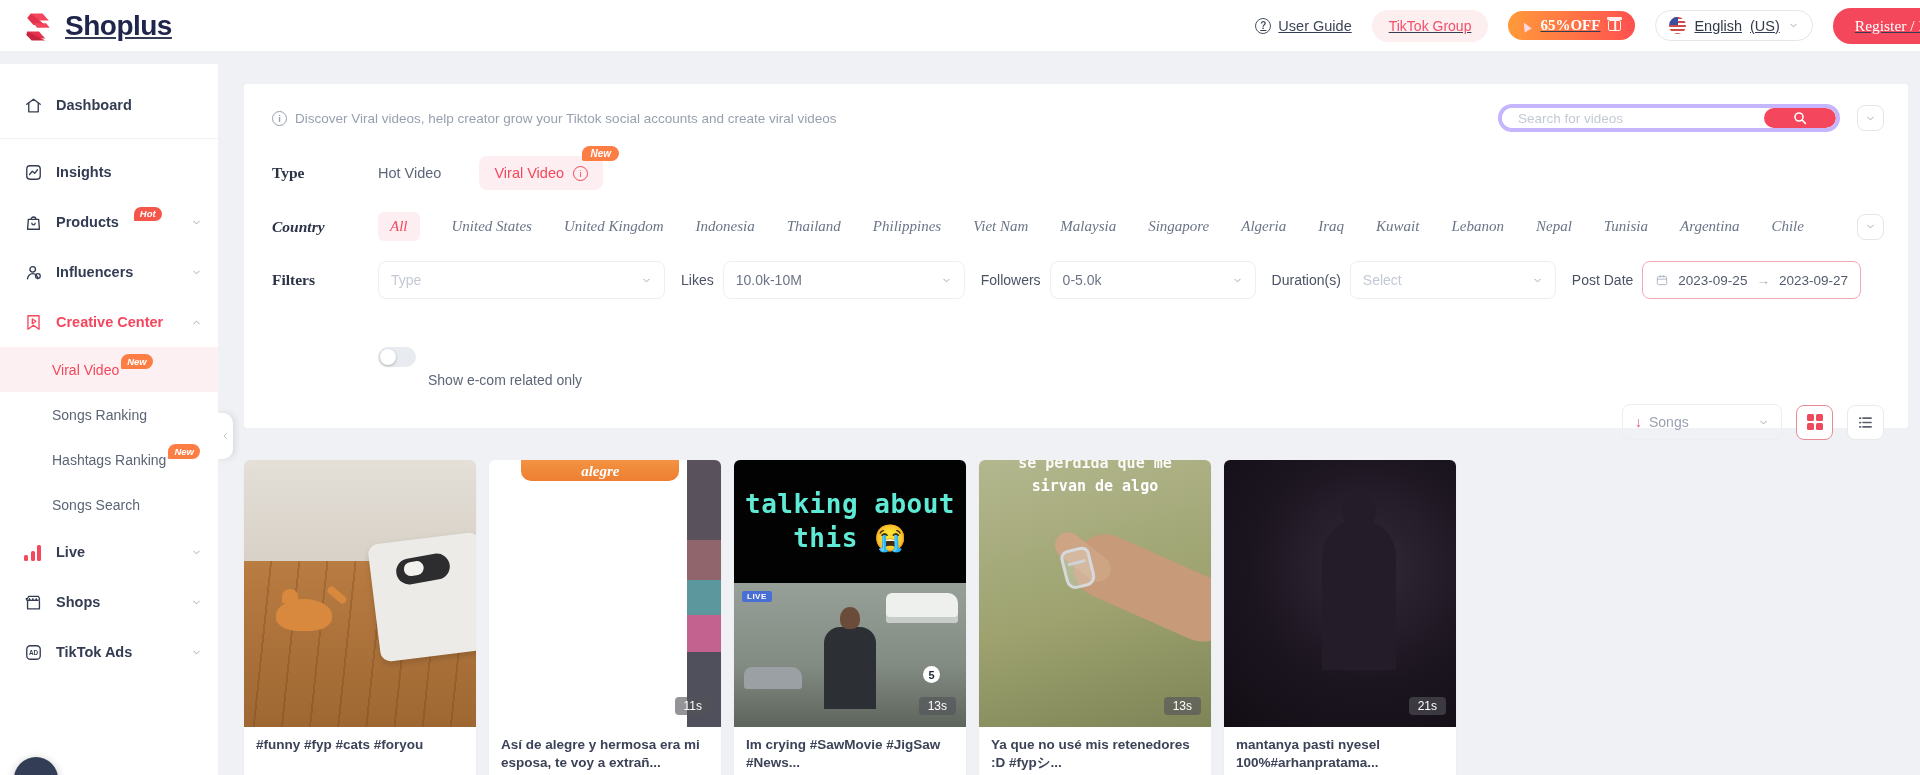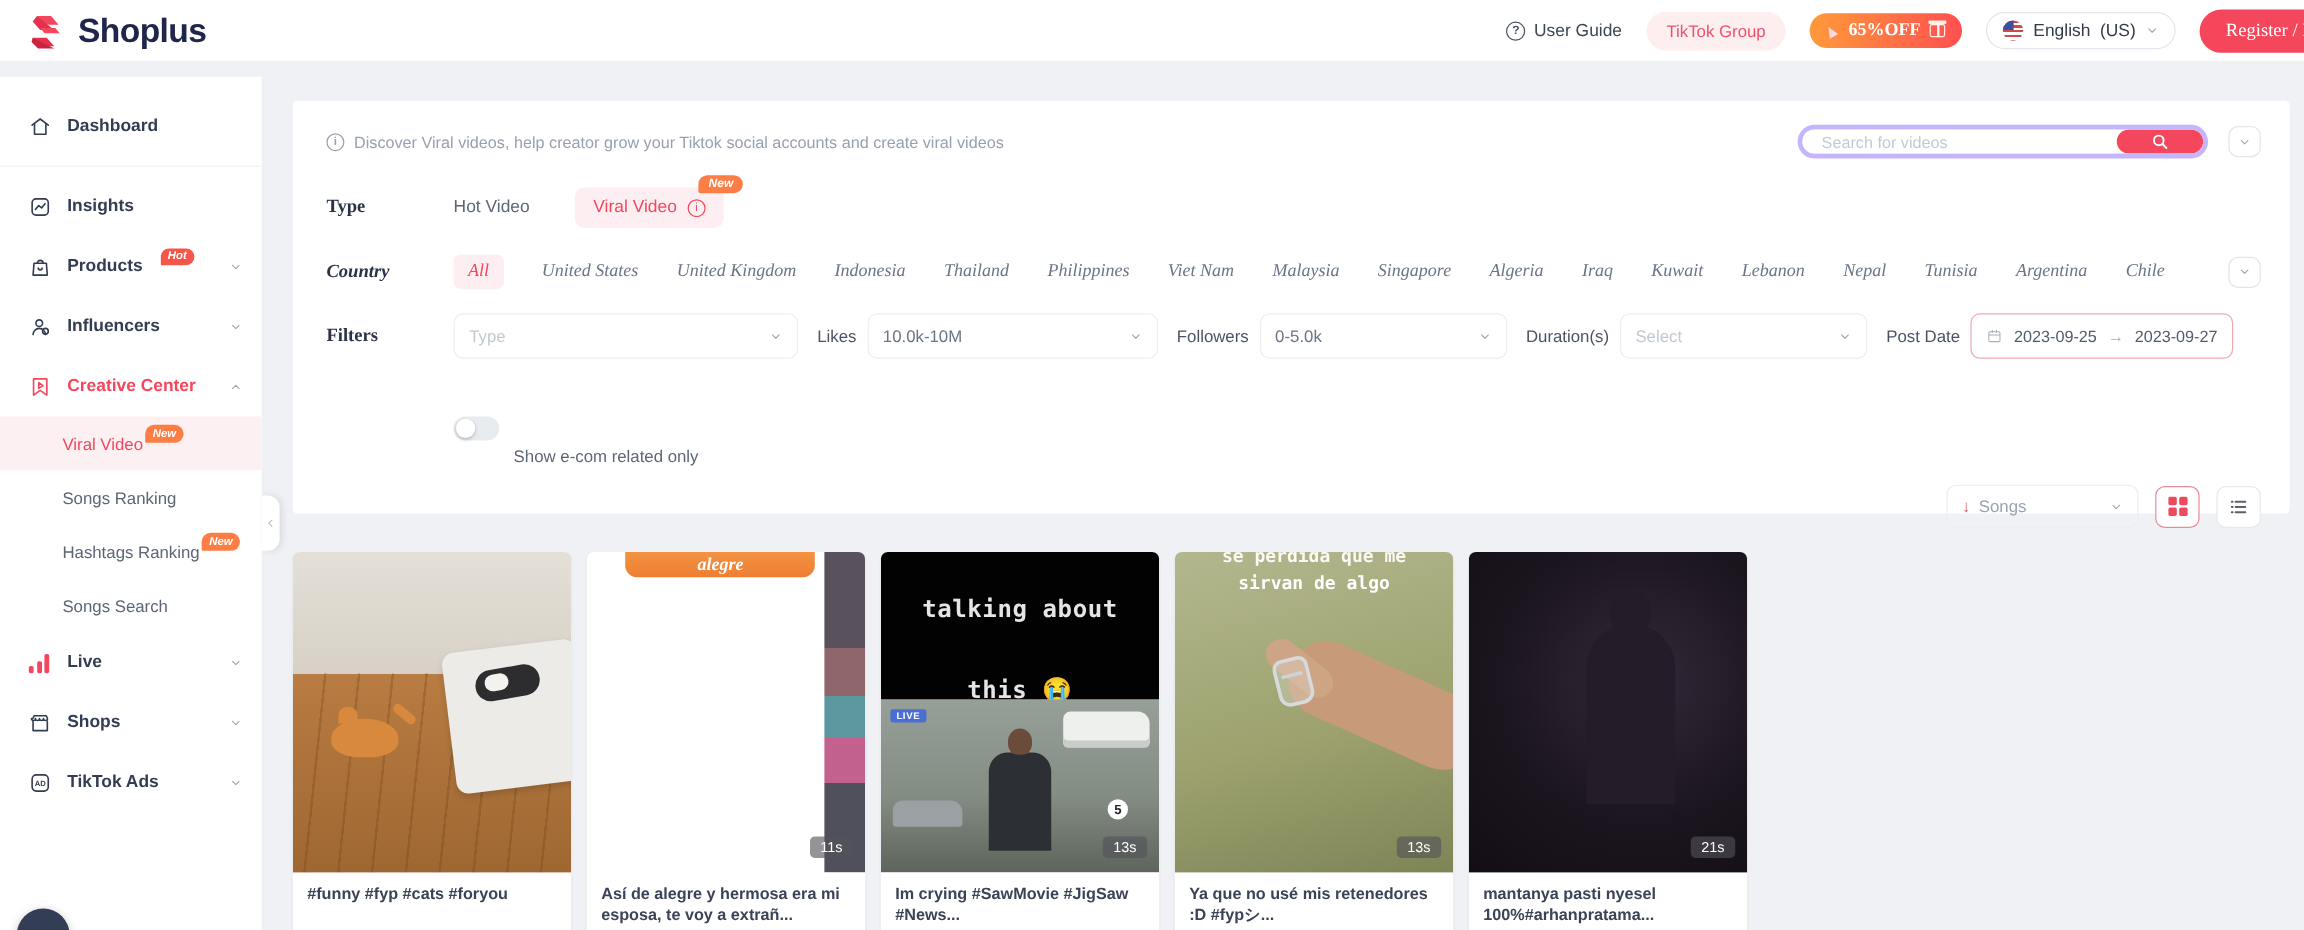--- a/index.html
+++ b/index.html
@@ -6,21 +6,21 @@
   html,body { width:1920px; height:775px; overflow:hidden; }
   body {
     font-family:"Liberation Sans", sans-serif;
     background:#eff1f4; position:relative; color:#333c52;
   }
   svg { display:block; }
 
   
   .header {
     position:absolute; top:0; left:0; width:1920px; height:51px;
-    background:#fff; display:flex; align-items:center; padding:0 0 0 20px; z-index:6;
+    background:#fff; display:flex; align-items:center; padding:0 0 0 20px; z-index:6;text-decoration:underline;
   }
   .brand { display:flex; align-items:center; gap:9px; cursor:pointer; }
   .brand-text { font-size:28px; font-weight:700; color:#20264b; letter-spacing:-0.5px; }
   .hright { margin-left:auto; display:flex; align-items:center; gap:20px; }
   .userguide { display:flex; align-items:center; gap:7px; color:#3d4557; font-size:14.5px; cursor:pointer; }
   .qicon { width:16px; height:16px; border:1.4px solid #4a5264; border-radius:50%;
     display:flex; align-items:center; justify-content:center; font-size:10px; color:#4a5264; font-weight:700; }
   .tiktok-pill { background:#fdeef0; color:#ef516b; font-size:14px; padding:8px 17px; border-radius:17px; cursor:pointer; }
   .promo { background:linear-gradient(90deg,#ff9a3a,#ff5050); color:#fff; border-radius:15px;
     padding:6px 14px; font-family:"Liberation Serif", serif; font-weight:700; font-size:15px;
@@ -171,21 +171,21 @@
   .c2 .shelf { position:absolute; right:0; top:0; width:34px; bottom:0;
     background:linear-gradient(180deg,#3c3340 0 30%, #7c4a52 30% 45%, #3f858d 45% 58%, #b8467a 58% 72%, #30313f 72% 100%); opacity:.85; }
   .c2 .banner { position:absolute; top:-9px; left:14%; width:68%; height:30px;
     background:linear-gradient(180deg,#f59c49,#ee7e32); border-radius:10px; display:flex; align-items:flex-end;
     justify-content:center; color:#fff; font-family:"Liberation Serif", serif; font-style:italic;
     font-weight:700; font-size:15px; padding-bottom:1px; }
 
   
   .c3 .black { position:absolute; left:0; right:0; top:0; height:46%; background:#020202;
     display:flex; flex-direction:column; align-items:center; justify-content:center; gap:4px; }
-  .tw { font-family:"DejaVu Sans Mono", monospace; color:#e5e5e5; font-weight:700; font-size:20px; letter-spacing:.5px;margin-top:40px; }
+  .tw { font-family:"DejaVu Sans Mono", monospace; color:#5eead4; font-weight:700; font-size:26px; letter-spacing:.5px; }
   .c3 .scene { position:absolute; left:0; right:0; top:46%; bottom:0;
     background:linear-gradient(180deg,#97a098 0%,#848d84 55%,#5d645c 100%); }
   .c3 .van { position:absolute; right:8px; top:10px; width:72px; height:30px; background:#eef0ee;
     border-radius:6px 10px 4px 4px; box-shadow:inset 0 -6px 0 #c9cdc9; }
   .c3 .car { position:absolute; left:10px; bottom:38px; width:58px; height:22px; background:#9aa0a4;
     border-radius:8px 10px 3px 3px; }
   .c3 .head { position:absolute; left:50%; top:24px; width:20px; height:22px; margin-left:-10px;
     background:#6b4b3a; border-radius:50% 50% 40% 40%; }
   .c3 .body { position:absolute; left:50%; top:44px; width:52px; height:82px; margin-left:-26px;
     background:#2c3034; border-radius:16px 16px 0 0; }

